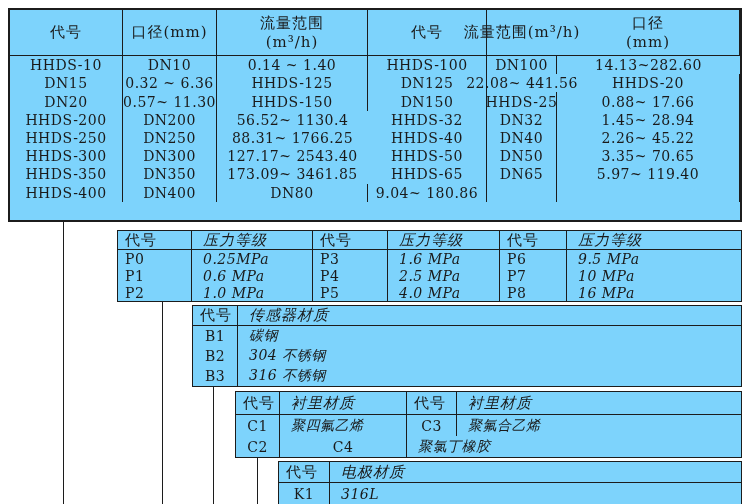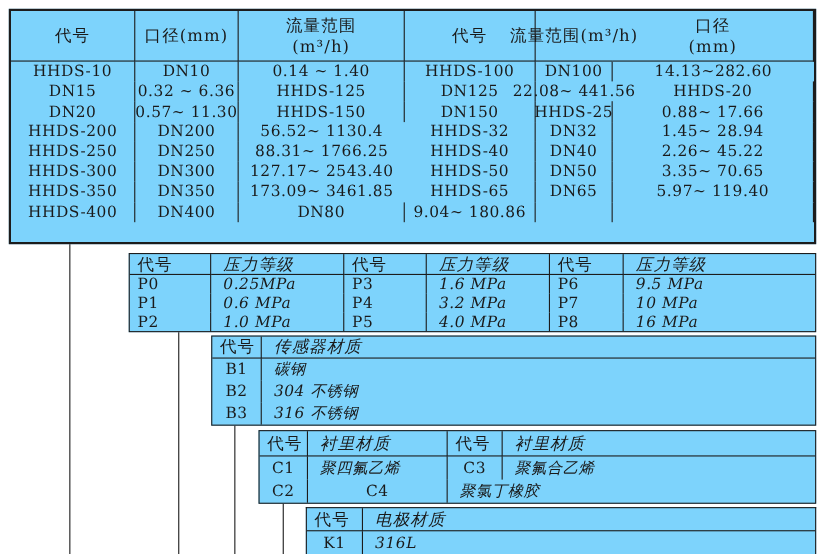--- a/index.html
+++ b/index.html
@@ -140,21 +140,21 @@
   <div class="cell l br">P0</div>
   <div class="cell l2 br">0.25MPa</div>
   <div class="cell l br">P3</div>
   <div class="cell l2 br">1.6 MPa</div>
   <div class="cell l br">P6</div>
   <div class="cell l2">9.5 MPa</div>
 
   <div class="cell l br">P1</div>
   <div class="cell l2 br">0.6 MPa</div>
   <div class="cell l br">P4</div>
-  <div class="cell l2 br">3.2 MPa</div>
+  <div class="cell l2 br">2.5 MPa</div>
   <div class="cell l br">P7</div>
   <div class="cell l2">10 MPa</div>
 
   <div class="cell l br">P2</div>
   <div class="cell l2 br">1.0 MPa</div>
   <div class="cell l br">P5</div>
   <div class="cell l2 br">4.0 MPa</div>
   <div class="cell l br">P8</div>
   <div class="cell l2">16 MPa</div>
 </div>

